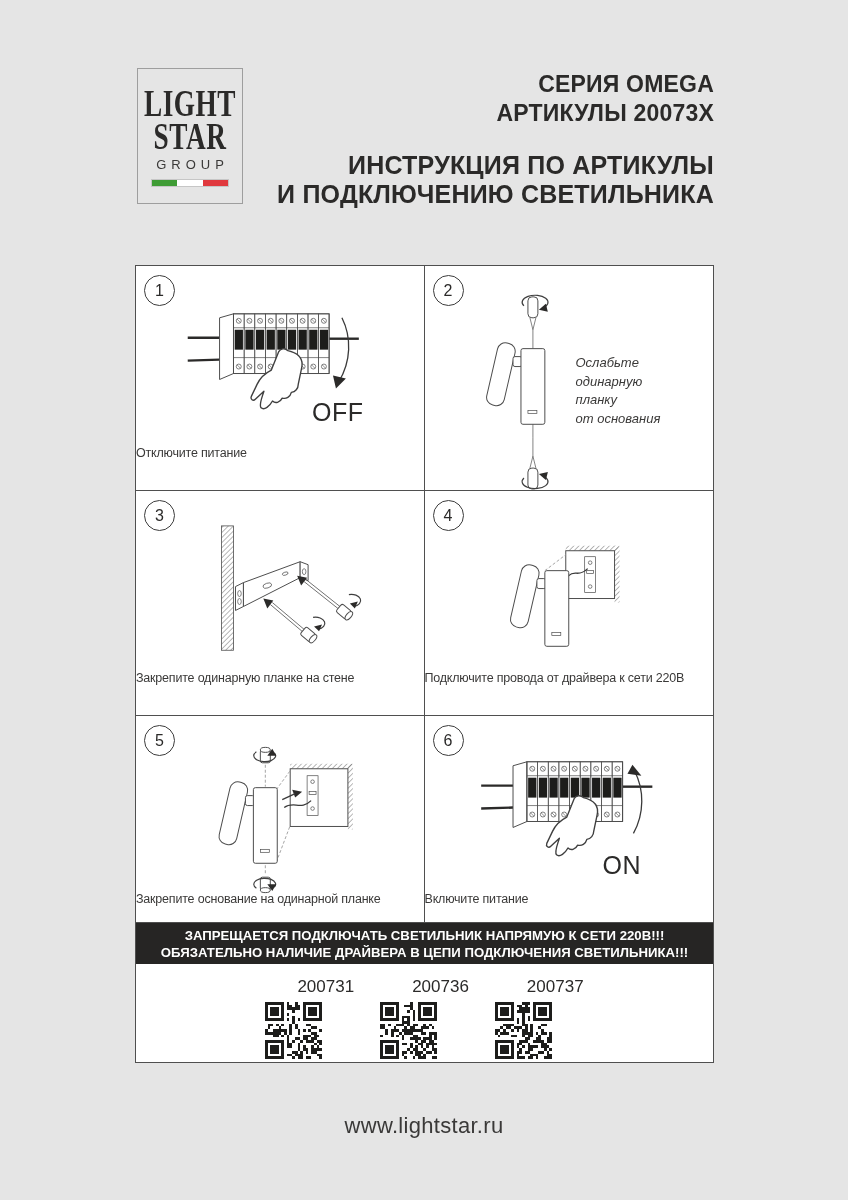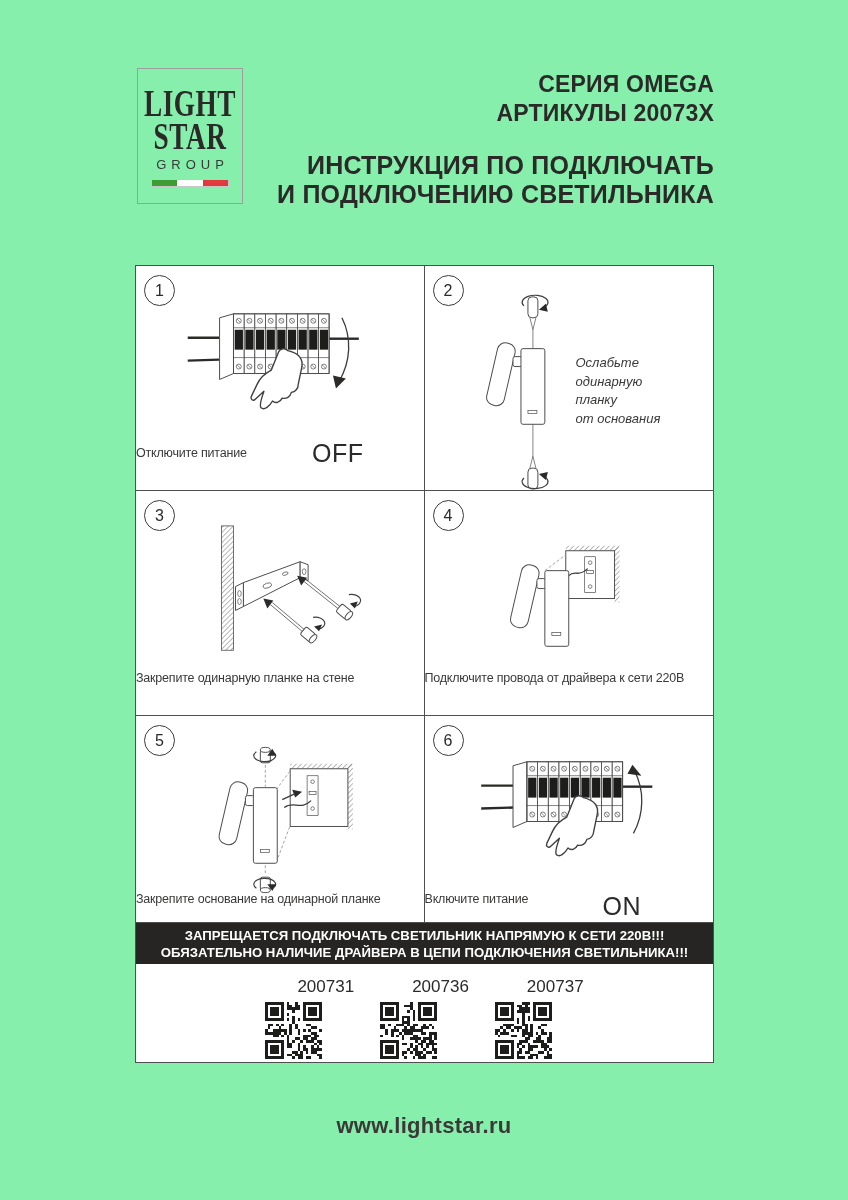--- a/index.html
+++ b/index.html
@@ -1,16 +1,16 @@
 <!DOCTYPE html>
 <html><head>
 <meta charset="utf-8">
 <style>
   html,body{margin:0;padding:0;background:#fff;}
-  .page{position:relative;width:848px;height:1200px;background:#86efac;overflow:hidden;
+  .page{position:relative;width:848px;height:1200px;background:#e5e5e5;overflow:hidden;
         font-family:"Liberation Sans",sans-serif;color:#2b2a29;}
 
   
   .logo-box{position:absolute;left:137px;top:68px;width:106px;height:136px;
             border:1px solid #9e9e9e;box-sizing:border-box;text-align:center;padding-top:18px;}
   .logo-word{display:block;font-family:"Liberation Serif",serif;font-weight:bold;
              font-size:26px;line-height:33px;letter-spacing:0.5px;color:#2b2a29;
              transform:scale(1.05,1.45);transform-origin:50% 50%;}
   .logo-group{display:block;margin-top:4px;font-size:13px;letter-spacing:5px;padding-left:5px;color:#3a3938;}
   .logo-flag{width:78px;height:8px;margin:7px auto 0;display:flex;border:1px solid #c6c6c6;box-sizing:border-box;}
@@ -26,41 +26,41 @@
   .grid{display:grid;grid-template-columns:1fr 1fr;}
   .cell{position:relative;height:225px;border-bottom:1px solid #4f4f4f;box-sizing:border-box;overflow:hidden;background:#fff;}
   .cell.short{height:207px;}
   .cell.colL{border-right:1px solid #4f4f4f;}
   .step-circle{position:absolute;left:8px;top:9px;width:29px;height:29px;border:1.4px solid #3c3c3c;
                border-radius:50%;display:flex;align-items:center;justify-content:center;
                font-size:16px;color:#2b2a29;background:#fff;z-index:2;}
   .caption{position:absolute;left:0;right:0;bottom:30px;text-align:left;
            font-size:12.5px;letter-spacing:-0.2px;color:#3a3938;white-space:nowrap;}
   .caption.low{bottom:16px;margin-top:48px;}
-  .switch-label{position:absolute;font-size:25px;color:#2b2a29;letter-spacing:0.5px;margin-top:41px;}
+  .switch-label{position:absolute;font-size:25px;color:#2b2a29;letter-spacing:0.5px;}
   .side-text{position:absolute;left:151px;top:88px;font-size:13px;line-height:18.5px;color:#3a3938;font-style:italic;}
   .illus{position:absolute;inset:0;width:100%;height:100%;}
   .lnf{stroke:#4d4d4d;stroke-width:1;fill:#fff;}
   .lnt{stroke:#4d4d4d;stroke-width:0.7;fill:none;}
   .wire{stroke:#2b2a29;stroke-width:2.4;}
   .lnw{stroke:#3a3a3a;stroke-width:1.3;fill:none;}
   .arc{stroke:#3f3f3f;stroke-width:1.2;fill:none;}
   .ah{fill:#2b2a29;stroke:none;}
   .dash{stroke:#9a9a9a;stroke-width:0.9;stroke-dasharray:3 2;fill:none;}
   .shaft{stroke:#4d4d4d;stroke-width:0.8;fill:none;}
 
   
   .warning{margin-top:0;height:41px;background:#262524;color:#fff;display:flex;flex-direction:column;
            align-items:center;justify-content:center;font-weight:bold;font-size:13.2px;line-height:17px;text-align:center;}
   .qr-row{display:flex;justify-content:center;gap:26px;padding-top:13px;}
   .qr-item{text-align:center;}
   .qr-label{font-size:17px;color:#2b2a29;display:block;margin-left:32px;}
   .qr-code{width:57px;height:57px;margin-top:5px;display:block;}
   .footer{position:absolute;left:0;width:100%;top:1113px;text-align:center;
-          font-weight:bold;font-size:22px;color:#3a3938;letter-spacing:0.3px;}
+          font-weight:normal;font-size:22px;color:#3a3938;letter-spacing:0.3px;}
 </style>
 </head>
 <body>
 
 <svg width="0" height="0" style="position:absolute" aria-hidden="true">
   <defs>
     <pattern id="hh" width="3.6" height="3.6" patternUnits="userSpaceOnUse" patternTransform="rotate(45)">
       <line x1="0" y1="0" x2="0" y2="3.6" stroke="#6e6e6e" stroke-width="1"></line>
     </pattern>
     <g id="mod">
@@ -124,21 +124,21 @@
       <span style="background:#3f9c35"></span>
       <span style="background:#ffffff"></span>
       <span style="background:#e0393e"></span>
     </div>
   </div>
   <div class="hdr-series">
     <div>СЕРИЯ OMEGA</div>
     <div>АРТИКУЛЫ 20073Х</div>
   </div>
   <div class="hdr-title">
-    <div>ИНСТРУКЦИЯ ПО ПОДКЛЮЧАТЬ</div>
+    <div>ИНСТРУКЦИЯ ПО АРТИКУЛЫ</div>
     <div>И ПОДКЛЮЧЕНИЮ СВЕТИЛЬНИКА</div>
   </div>
 
   <div class="table">
     <div class="grid">
 
       <div class="cell colL">
         <div class="step-circle">1</div>
         <svg class="illus" viewBox="0 0 289 225">
           <use href="#panel"></use>

